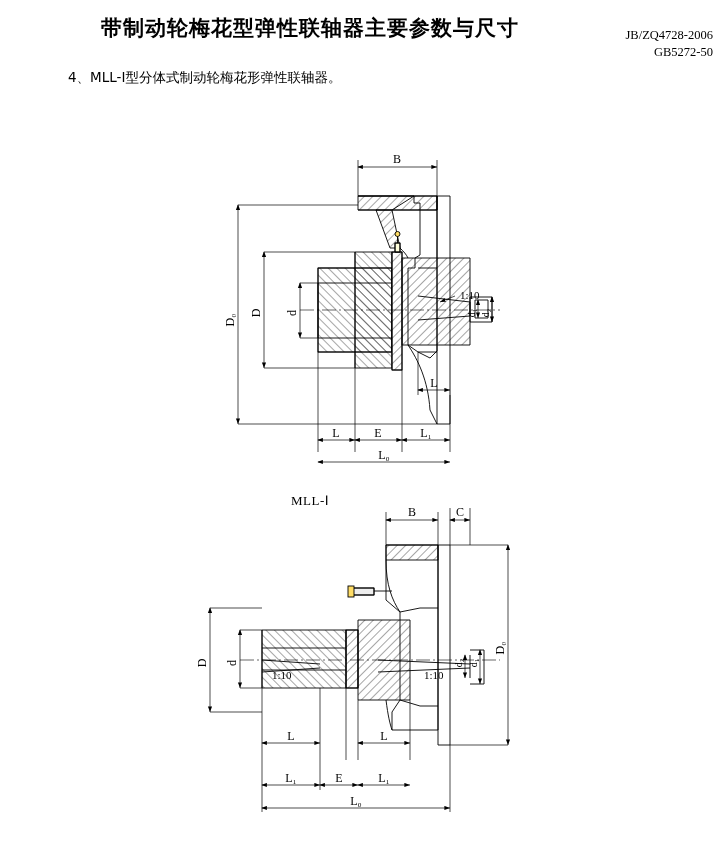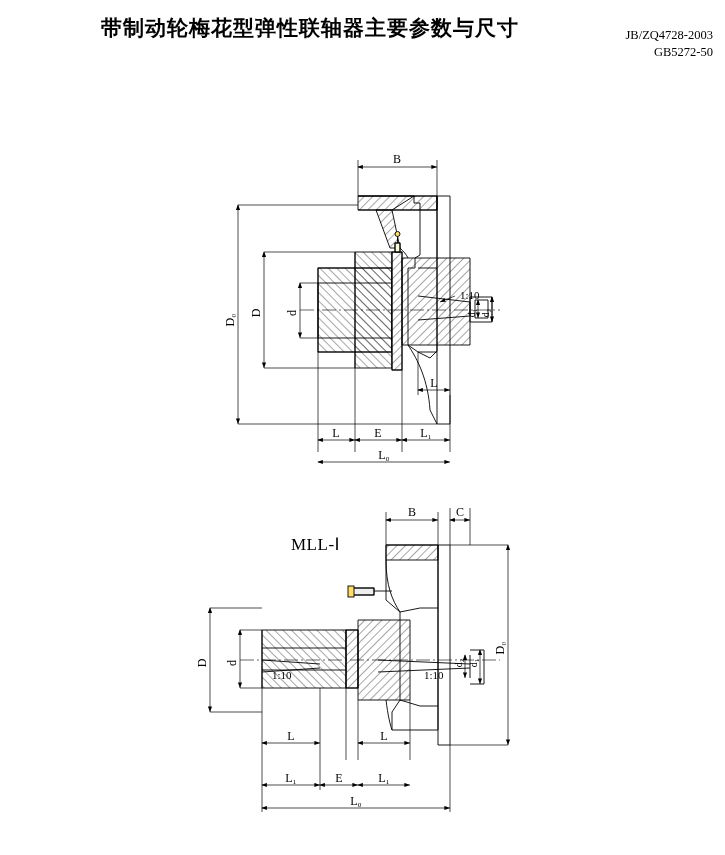--- a/index.html
+++ b/index.html
@@ -46,44 +46,44 @@
     position: absolute;
     left: 68px;
     top: 66px;
     font-size: 13.5px;
     line-height: 22px;
     font-family: "DejaVu Sans", sans-serif;
   }
   .note-line { white-space: nowrap; }
   .fig-caption {
     position: absolute;
-    font-size: 17px;
+    font-size: 13px;
     font-family: "Liberation Serif", serif;
     letter-spacing: 0.5px;
-    margin-top: 41px;
   }
   svg { position: absolute; left: 0; top: 0; }
   text {
     font-family: "Liberation Serif", serif;
     fill: #000;
   }
 </style>
 </head>
 <body>
 
 <div class="page">
 
   <div class="title">带制动轮梅花型弹性联轴器主要参数与尺寸</div>
 
   <div class="std-codes">
-    <div>JB/ZQ4728-2003</div>
+    <div>JB/ZQ4728-2006</div>
     <div>GB5272-50</div>
   </div>
 
   <div class="notes">
+    <div class="note-line">4、MLL-Ⅰ型分体式制动轮梅花形弹性联轴器。</div>
   </div>
 
   <svg width="725" height="855" viewBox="0 0 725 855">
     <defs>
       <marker id="arrHead" markerWidth="9" markerHeight="9" refX="8" refY="3" orient="auto">
         <path d="M0,0 L8,3 L0,6 z" fill="#000"></path>
       </marker>
       <marker id="arrTail" markerWidth="9" markerHeight="9" refX="1" refY="3" orient="auto">
         <path d="M8,0 L0,3 L8,6 z" fill="#000"></path>
       </marker>

